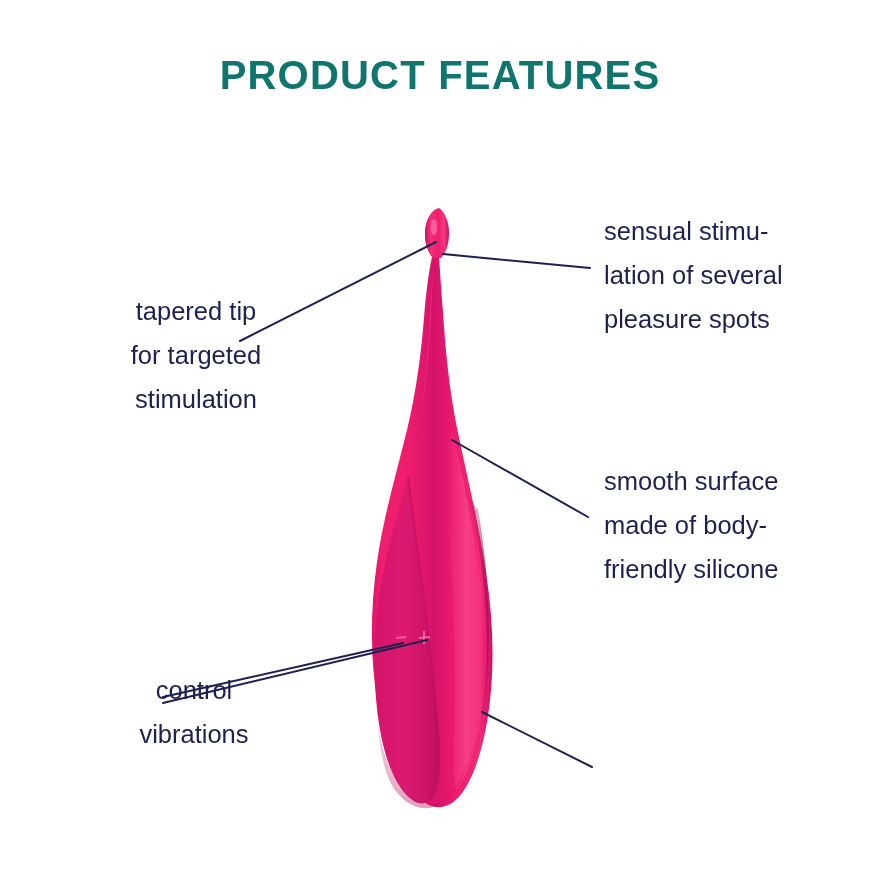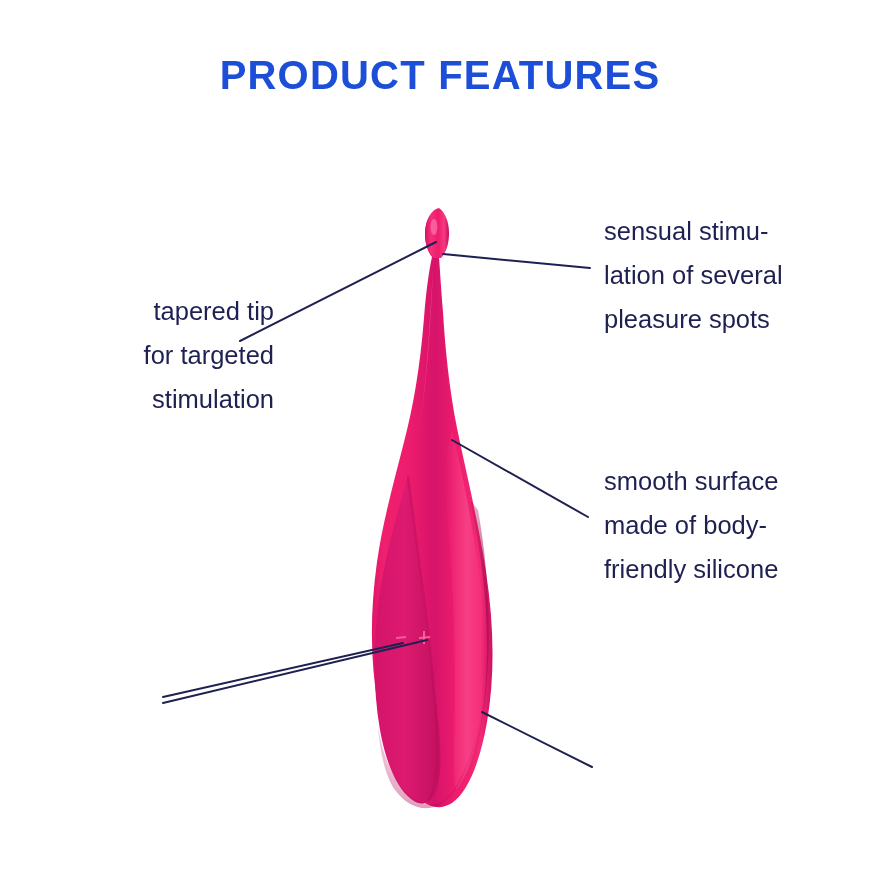--- a/index.html
+++ b/index.html
@@ -20,36 +20,36 @@
   #page-title {
     position: absolute;
     left: 0;
     top: 53px;
     width: 880px;
     text-align: center;
     font-family: "Liberation Sans", sans-serif;
     font-size: 40px;
     font-weight: bold;
     letter-spacing: 1.2px;
-    color: #1d4ed8;
+    color: #0f766e;
     line-height: 1.1;
   }
 
   
   .callout {
     position: absolute;
     font-family: "Liberation Sans", sans-serif;
     font-size: 25.5px;
     font-weight: normal;
     line-height: 44px;
     color: #1E2051;
     white-space: pre-line;
   }
   .callout.right { text-align: left; }
-  .callout.left  { text-align: right; }
+  .callout.left  { text-align: center; margin-left: 37px; }
 
   #callout-sensual   { left: 604px; top: 209px; width: 250px; }
   #callout-tapered   { left: 44px;  top: 289px; width: 230px; }
   #callout-smooth    { left: 604px; top: 459px; width: 250px; }
   #callout-control   { left: 47px;  top: 668px; width: 220px; }
   #callout-magnetic  { left: 604px; top: 705px; width: 230px; }
 
   
   #art {
     position: absolute;
@@ -217,15 +217,17 @@
 stimulation</div>
 
   <div class="callout right" id="callout-sensual">sensual stimu-
 lation of several
 pleasure spots</div>
 
   <div class="callout right" id="callout-smooth">smooth surface
 made of body-
 friendly silicone</div>
 
+  <div class="callout left" id="callout-control">control
+vibrations</div>
 
 
 </div>
 
 </body></html>

